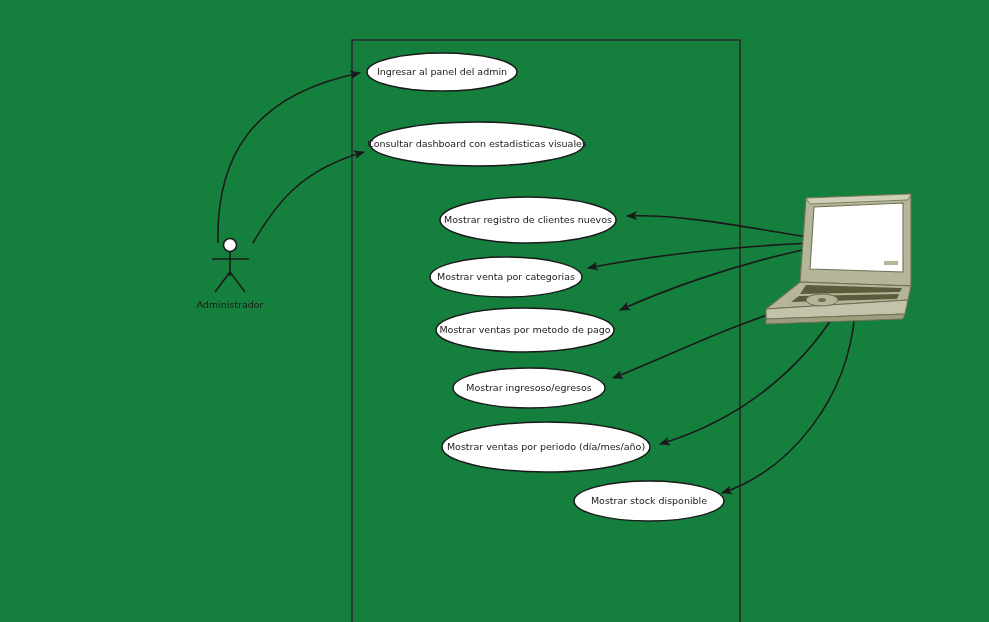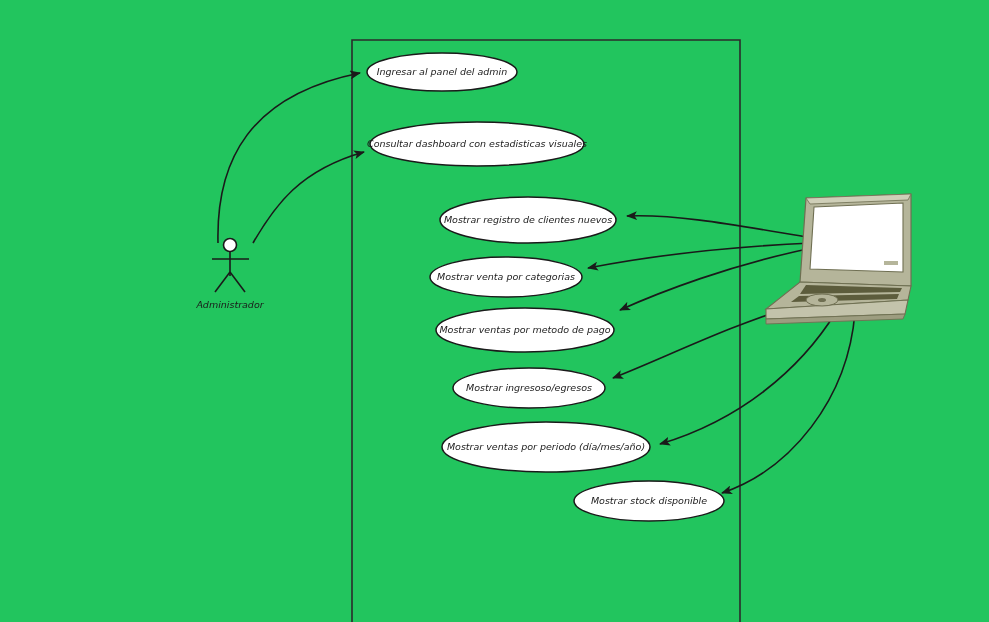--- a/index.html
+++ b/index.html
@@ -8,23 +8,22 @@
     padding: 0;
     background: #ffffff;
   }
   body {
     font-family: "DejaVu Sans", sans-serif;
   }
   #canvas {
     position: relative;
     width: 989px;
     height: 622px;
-    background: #22c55e;
+    background: #15803d;
     overflow: hidden;
-    font-style: italic;
   }
   #diagram-svg {
     position: absolute;
     top: 0;
     left: 0;
     width: 989px;
     height: 622px;
   }
   .uc-label {
     font-family: "DejaVu Sans", sans-serif;

